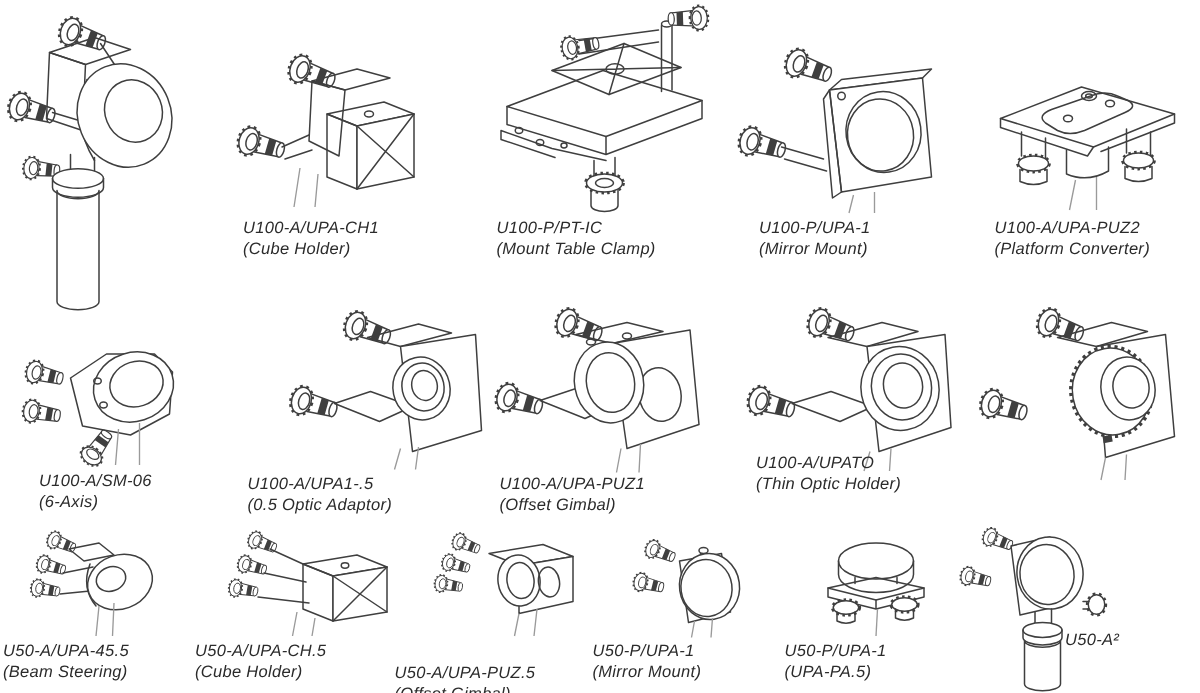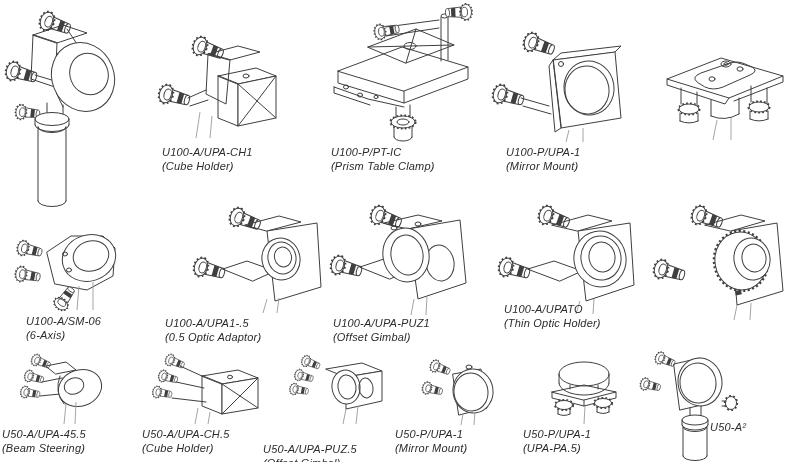--- a/index.html
+++ b/index.html
@@ -259,47 +259,51 @@
       <path class="s" d="M45,79 L45,108 M69,79 L69,108 M45,108 A12,4.5 0 0 0 69,108 M45,79 A12,4.5 0 0 0 69,79"></path>
     </g>
   </svg>
 
   <div class="lbl" style="left:162px;top:145px">
     <div>U100-A/UPA-CH1</div>
     <div>(Cube Holder)</div>
   </div>
   <div class="lbl" style="left:331px;top:145px">
     <div>U100-P/PT-IC</div>
-    <div>(Prism Table Clamp)</div>
+    <div>(Mount Table Clamp)</div>
   </div>
   <div class="lbl" style="left:506px;top:145px">
     <div>U100-P/UPA-1</div>
     <div>(Mirror Mount)</div>
   </div>
+  <div class="lbl" style="left:663px;top:145px">
+    <div>U100-A/UPA-PUZ2</div>
+    <div>(Platform Converter)</div>
+  </div>
   <div class="lbl" style="left:26px;top:314px">
     <div>U100-A/SM-06</div>
     <div>(6-Axis)</div>
   </div>
   <div class="lbl" style="left:165px;top:316px">
     <div>U100-A/UPA1-.5</div>
     <div>(0.5 Optic Adaptor)</div>
   </div>
   <div class="lbl" style="left:333px;top:316px">
     <div>U100-A/UPA-PUZ1</div>
     <div>(Offset Gimbal)</div>
   </div>
   <div class="lbl" style="left:504px;top:302px">
     <div>U100-A/UPATO</div>
     <div>(Thin Optic Holder)</div>
   </div>
   <div class="lbl" style="left:2px;top:427px">
     <div>U50-A/UPA-45.5</div>
     <div>(Beam Steering)</div>
   </div>
-  <div class="lbl" style="left:142px;top:427px">
+  <div class="lbl" style="left:130px;top:427px">
     <div>U50-A/UPA-CH.5</div>
     <div>(Cube Holder)</div>
   </div>
   <div class="lbl" style="left:263px;top:442px">
     <div>U50-A/UPA-PUZ.5</div>
     <div>(Offset Gimbal)</div>
   </div>
   <div class="lbl" style="left:395px;top:427px">
     <div>U50-P/UPA-1</div>
     <div>(Mirror Mount)</div>

